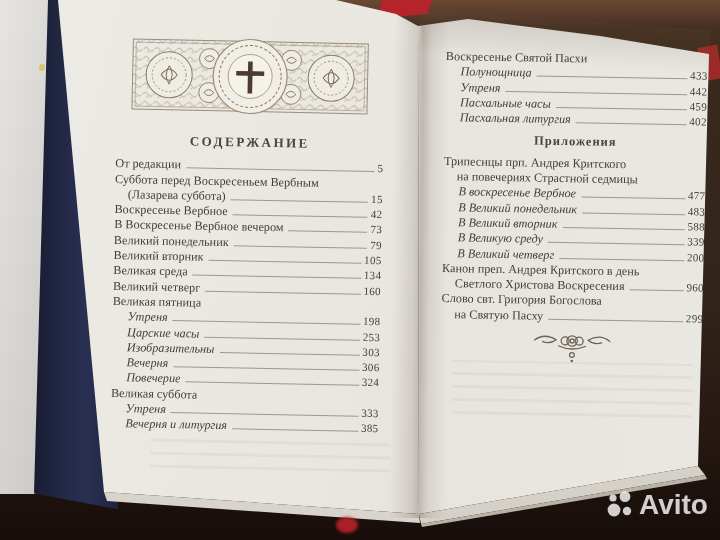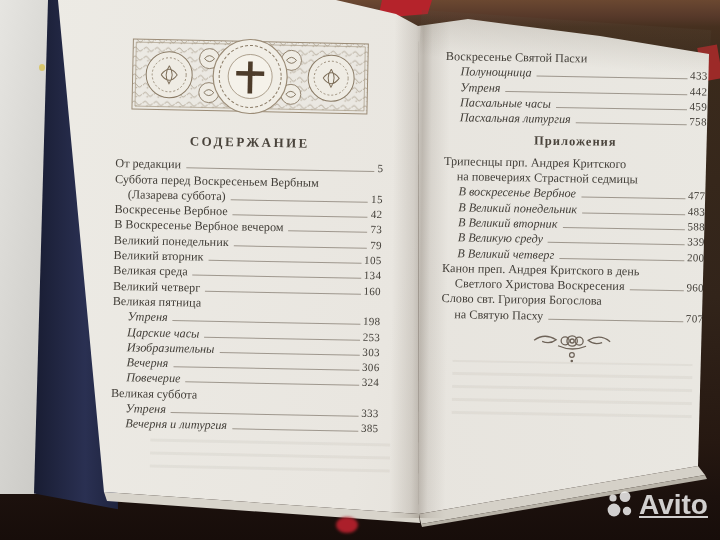--- a/index.html
+++ b/index.html
@@ -78,21 +78,21 @@
     margin:0 3px 3px 5px;}
   .pg{font-size:11px;letter-spacing:.3px;}
 
   
   #ornament{left:132px;top:35px;transform:rotate(1.2deg);transform-origin:top left;}
   #tailpiece{left:530px;top:328px;transform:rotate(1deg);}
 
   
   #watermark{left:606px;top:489px;display:flex;align-items:center;gap:3px;
     font-family:"Liberation Sans","DejaVu Sans",sans-serif;font-weight:bold;
-    font-size:28px;color:rgba(250,250,250,.82);text-decoration:underline;}
+    font-size:28px;color:rgba(250,250,250,.82);}
 </style>
 </head>
 <body>
 
 <div id="stage">
 
   <div id="wood" class="abs"></div>
   <div id="foam" class="abs"></div>
   <div id="foam-speck" class="abs"></div>
   <div id="cover" class="abs"></div>
@@ -294,21 +294,21 @@
           <div class="line">
             <span class="t">Пасхальные часы</span>
             <span class="lead"></span>
             <span class="pg">459</span>
           </div>
         </div>
         <div class="row sub">
           <div class="line">
             <span class="t">Пасхальная литургия</span>
             <span class="lead"></span>
-            <span class="pg">758</span>
+            <span class="pg">402</span>
           </div>
         </div>
       </div>
     <div class="appx-title">Приложения</div>
     <div id="toc-appendix-list">
         <div class="row">
           <div class="line">
             <span class="t">Трипеснцы прп. Андрея Критского</span>
           </div>
           <div class="line cont">
@@ -360,21 +360,21 @@
             <span class="pg">960</span>
           </div>
         </div>
         <div class="row">
           <div class="line">
             <span class="t">Слово свт. Григория Богослова</span>
           </div>
           <div class="line cont">
             <span class="t">на Святую Пасху</span>
             <span class="lead"></span>
-            <span class="pg">707</span>
+            <span class="pg">299</span>
           </div>
         </div>
       </div>
   </div>
 
   <div id="tailpiece" class="abs">
     <svg width="84" height="38" viewBox="0 0 84 38">
       <g fill="none" stroke="#6e6358" stroke-width="1.3">
         <path d="M4 13 Q14 5 26 12 Q20 17 12 14"></path>
         <path d="M80 13 Q70 5 58 12 Q64 17 72 14"></path>

